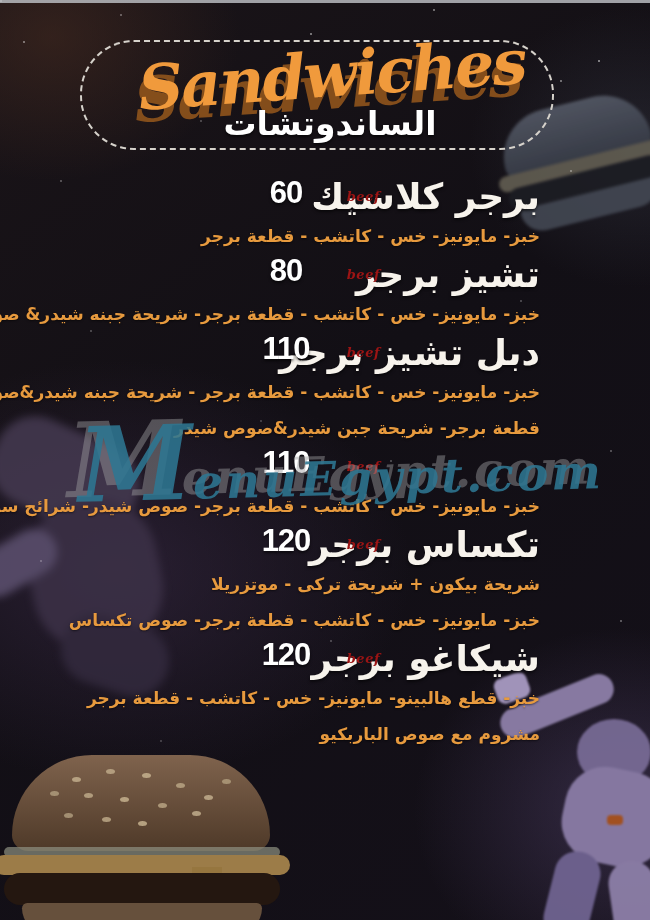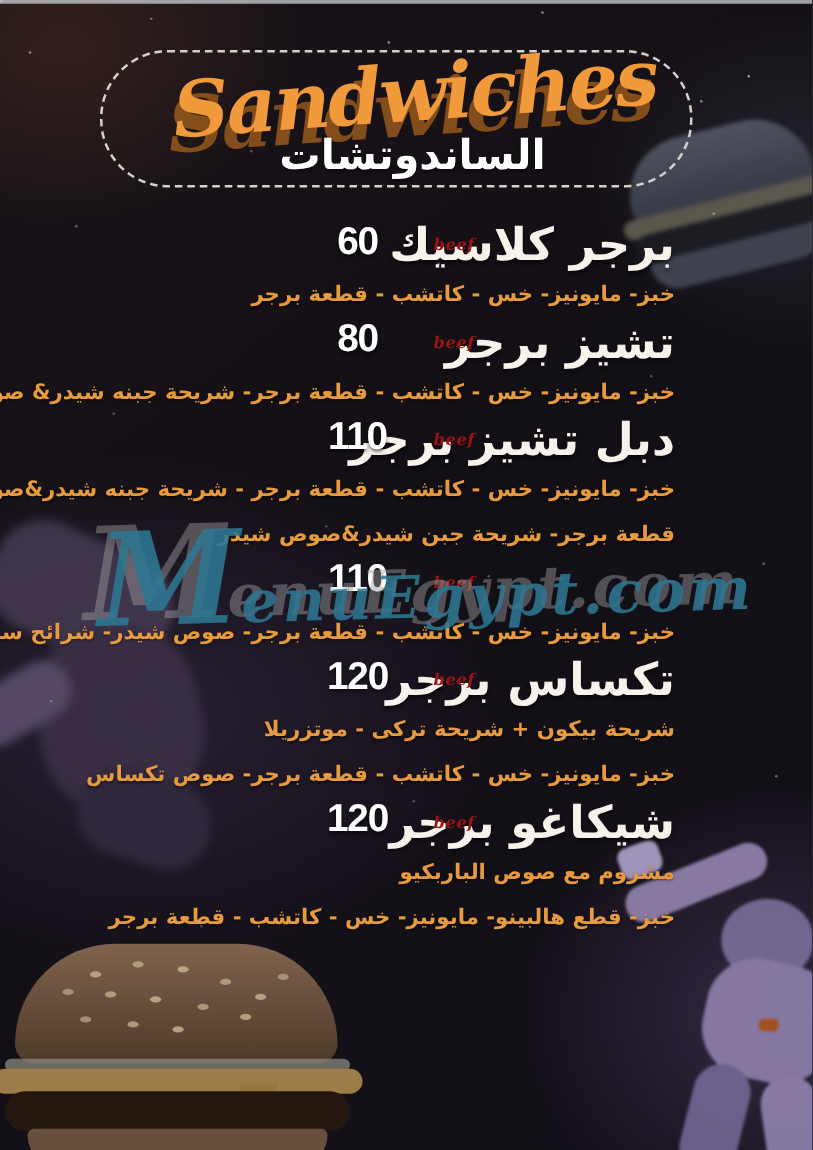--- a/index.html
+++ b/index.html
@@ -201,21 +201,21 @@
         </div>
     </div>
 
     <div class="menu-item">
       <div class="item-row">
         <div class="item-name">شيكاغو برجر</div>
         <div class="item-badge">beef</div>
         <div class="item-price">120</div>
       </div>
       <div class="descs">
+          <div class="desc-line">خبز- قطع هالبينو- مايونيز- خس - كاتشب - قطعة برجر</div>
           <div class="desc-line">مشروم مع صوص الباربكيو</div>
-          <div class="desc-line">خبز- قطع هالبينو- مايونيز- خس - كاتشب - قطعة برجر</div>
         </div>
     </div>
   </div>
 
   <div class="watermark">MenuEgypt.com</div>
 
 </div>
 
 </body></html>

